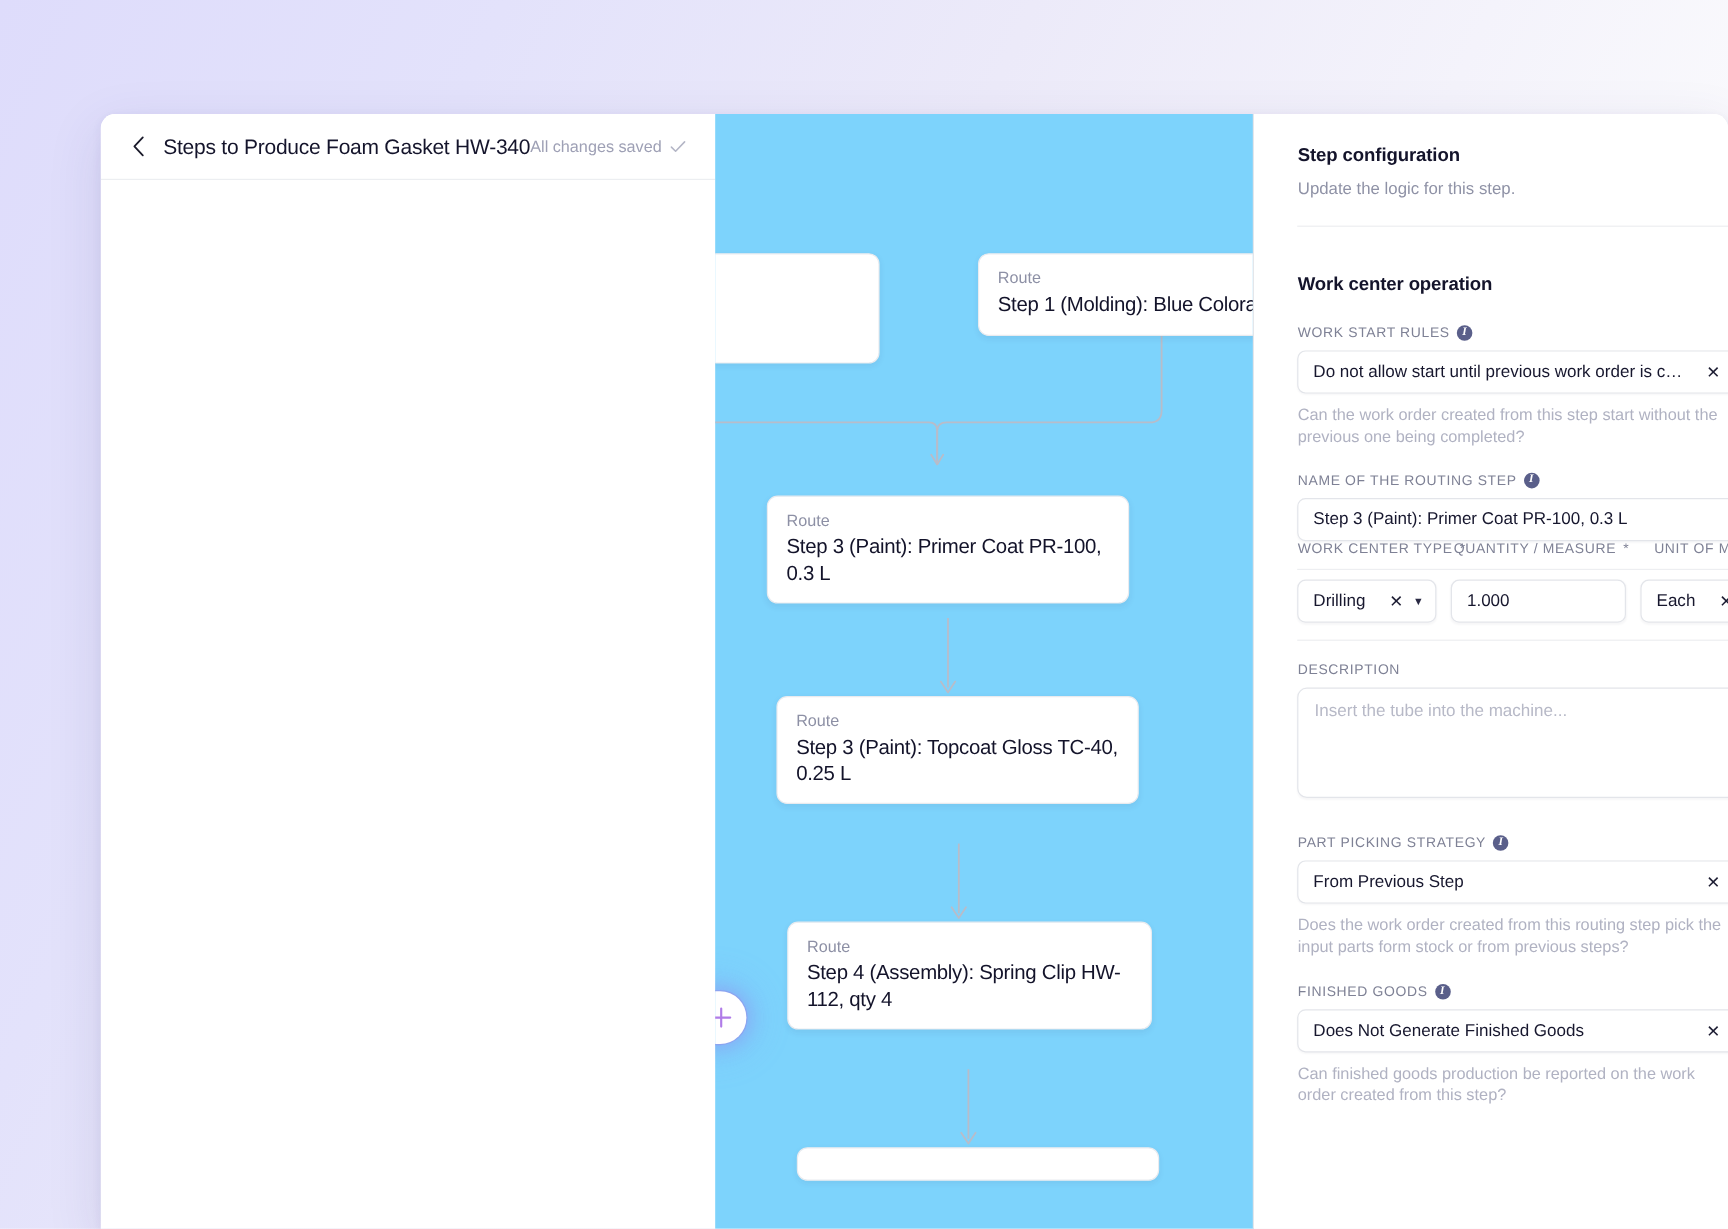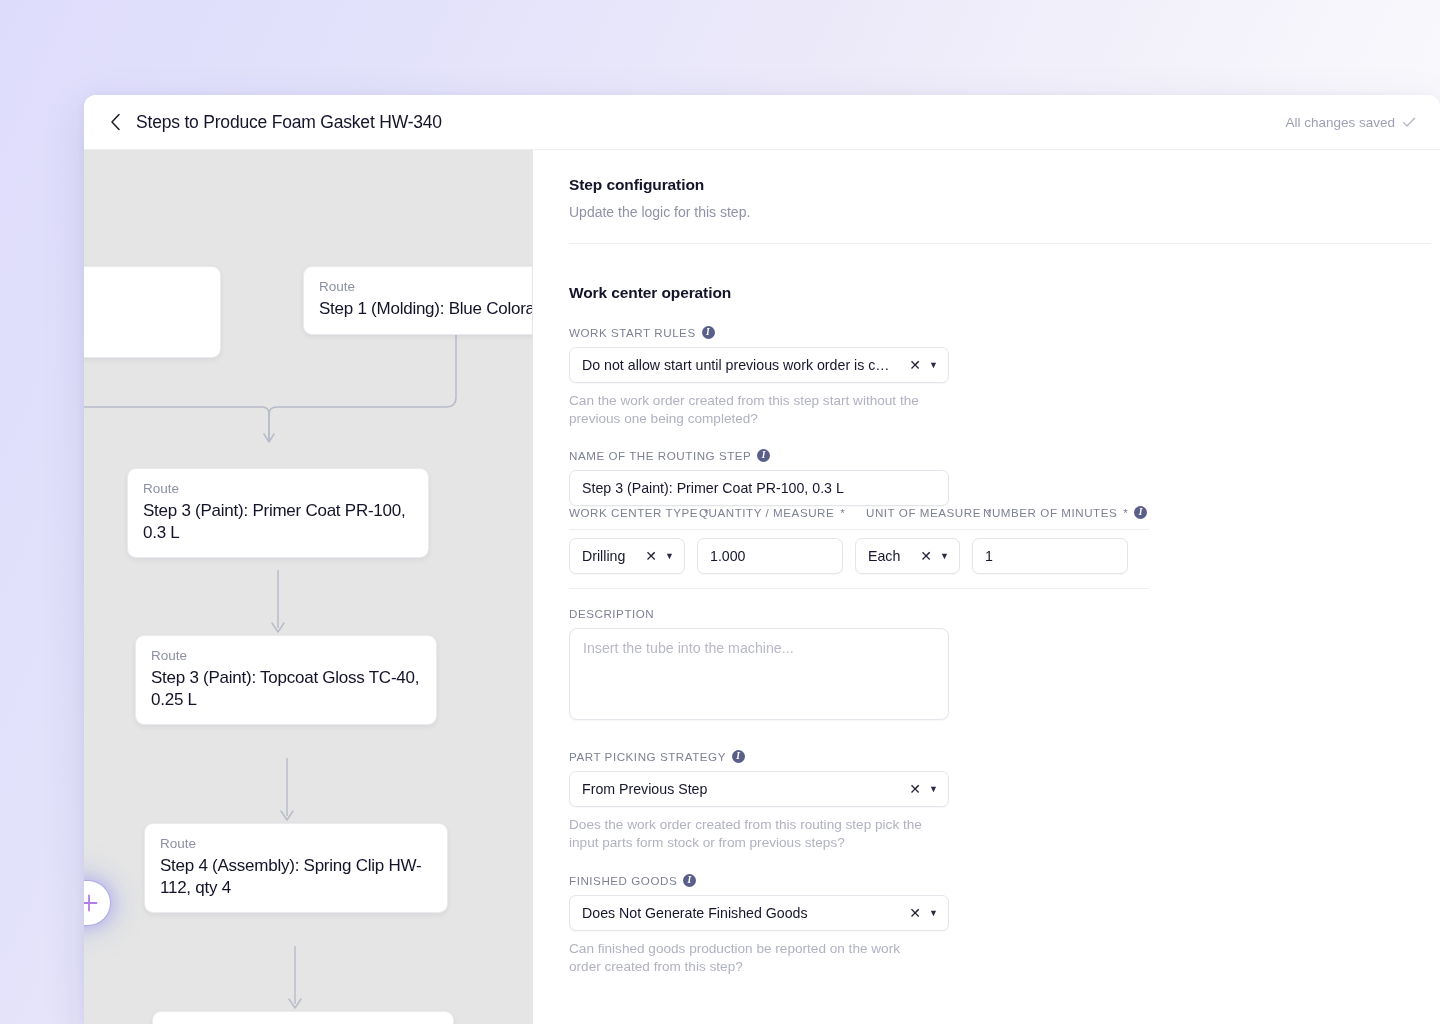--- a/index.html
+++ b/index.html
@@ -13,21 +13,21 @@
 
   
   .app-window {
     position: absolute;
     left: 84px; top: 95px;
     width: 1356px; height: 929px;
     background: #ffffff;
     border-radius: 12px 12px 0 0;
     box-shadow: 0 14px 44px rgba(60, 55, 120, .13), 0 2px 8px rgba(60,55,120,.06);
     overflow: hidden;
-    display: flex; flex-direction: column;
+    display: flex; 
   }
 
   
   .app-header {
     height: 55px; flex: 0 0 55px;
     background: #fff;
     border-bottom: 1px solid #eceef1;
     display: flex; align-items: center;
     padding: 0 24px 0 18px;
   }
@@ -47,21 +47,21 @@
   }
   .saved-status svg { display: block; }
 
   
   .app-body { flex: 1 1 auto; display: flex; min-height: 0; }
 
   
   .canvas {
     position: relative;
     flex: 0 0 449px;
-    background: #e5e5e5;
+    background: #7dd3fc;
     border-right: 1px solid #e4e6ea;
     overflow: hidden;
   }
   .canvas-inner { position: absolute; inset: 0; }
 
   .node {
     position: absolute;
     background: #fff;
     border: 1px solid #e9ebef;
     border-radius: 9px;

